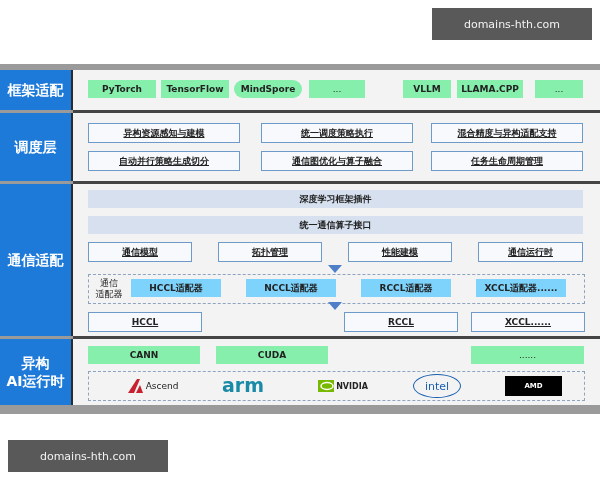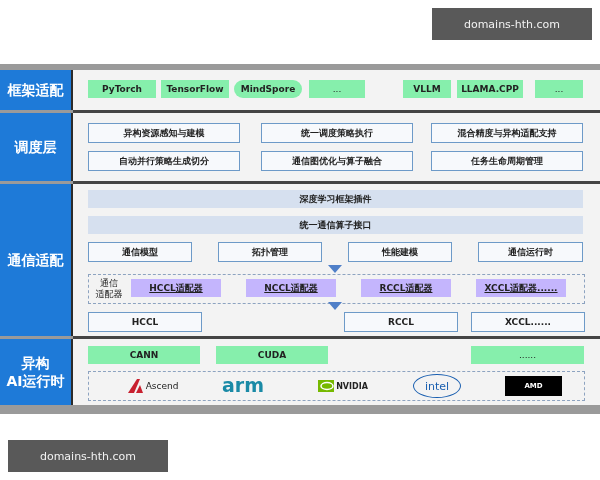--- a/index.html
+++ b/index.html
@@ -16,23 +16,23 @@
            color:#fff; font-size:14px; font-weight:bold; display:flex; align-items:center;
            justify-content:center; text-align:center; line-height:18px; border-right:2px solid #2b2b2b; }
   .content { position:absolute; left:73px; right:0; top:0; bottom:0; background:#f3f3f3; }
   .l1 { top:6px; height:40px; }
   .l2 { top:49px; height:68px; }
   .sep { position:absolute; left:73px; right:0; height:3px; background:#444; }
 
   .box { position:absolute; display:flex; align-items:center; justify-content:center;
          font-size:9px; font-weight:bold; color:#222; box-sizing:border-box; white-space:nowrap; }
   .gray { background:#86efac; }
-  .outline { background:#f7f9fc; border:1px solid #6d9ac8; }
+  .outline { background:#f7f9fc; border:1px solid #6d9ac8;text-decoration:underline; }
   .band { background:#d6e0ef; }
-  .soft { background:#c4b5fd;text-decoration:underline; }
+  .soft { background:#7dd3fc; }
   .dash { position:absolute; border:1px dashed #8da3c0; box-sizing:border-box; }
   .arrow { position:absolute; width:0; height:0; border-left:7px solid transparent;
            border-right:7px solid transparent; border-top:8px solid #4f7fc8; }
   .inf-text { color:#3a6cc0; font-size:10px; font-weight:bold; position:absolute; }
   .logo { position:absolute; display:flex; align-items:center; justify-content:center; }
 </style>
 </head>
 <body>
 
 <div id="wm-top" class="wm">domains-hth.com</div>

